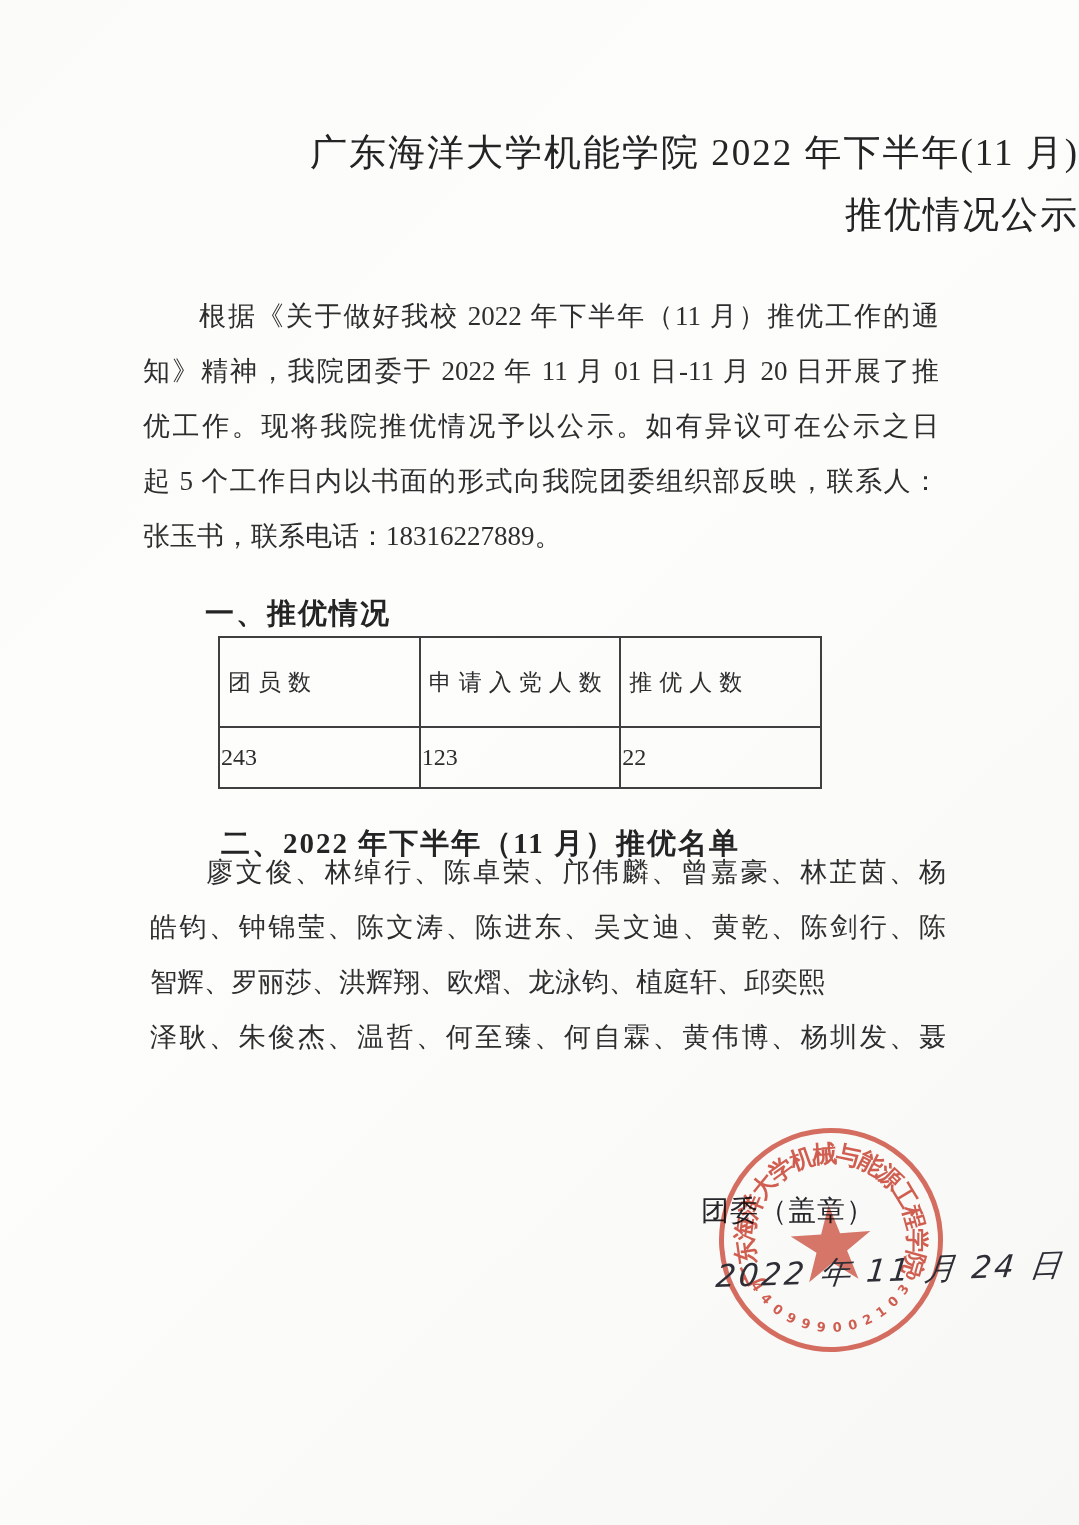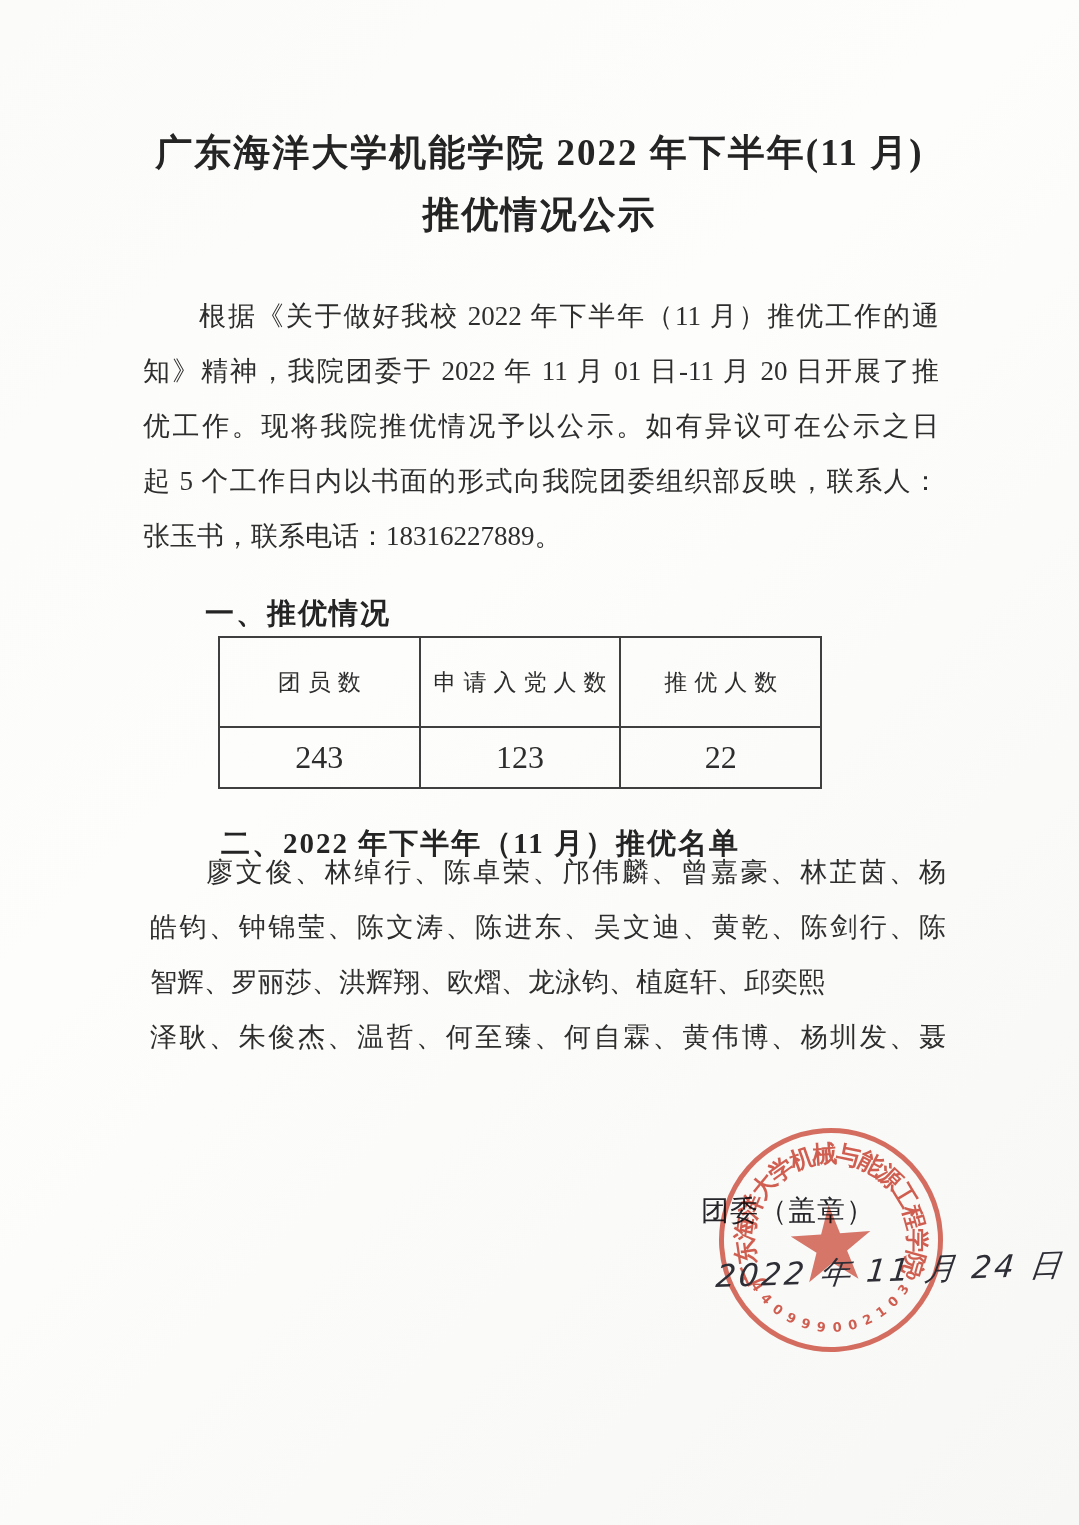--- a/index.html
+++ b/index.html
@@ -9,23 +9,23 @@
     height: 1525px;
     margin: 0 auto;
     background: linear-gradient(135deg, #fbfbf9 0%, #fdfdfc 40%, #f7f7f5 100%);
     overflow: hidden;
     font-family: "Liberation Serif", "DejaVu Serif", serif;
     color: #2b2b2b;
   }
   .doc-title {
     position: absolute;
     top: 122px; left: 0; right: 0;
-    text-align: center;
+    text-align: right;
     font-size: 37px;
-    font-weight: 700;
+    font-weight: 400;
     line-height: 62px;
     letter-spacing: 2px;
     color: #242424;
   }
   .body-par {
     position: absolute;
     top: 289px; left: 143px; width: 796px;
     font-size: 27px;
     line-height: 55px;
     color: #2e2e2e;
@@ -44,26 +44,25 @@
   }
   .sec-heading.serifish { font-family: "Liberation Serif", "DejaVu Serif", serif; }
   .stat-table {
     position: absolute;
     top: 636px; left: 218px; width: 604px;
     border-collapse: collapse;
     table-layout: fixed;
   }
   .stat-table td {
     border: 2px solid #3f3f3f;
-    text-align: center;
     vertical-align: middle;
     color: #2d2d2d;
   }
   .stat-table .hrow td { height: 86px; font-size: 23px; letter-spacing: 7px; text-indent: 7px; }
-  .stat-table .vrow td { height: 57px; font-size: 32px; }
+  .stat-table .vrow td { height: 57px; font-size: 24px; }
   .names {
     position: absolute;
     top: 845px; left: 150px; width: 796px;
     font-size: 27px;
     line-height: 55px;
     color: #2e2e2e;
   }
   .sig-label {
     position: absolute;
     top: 1192px; left: 701px;

